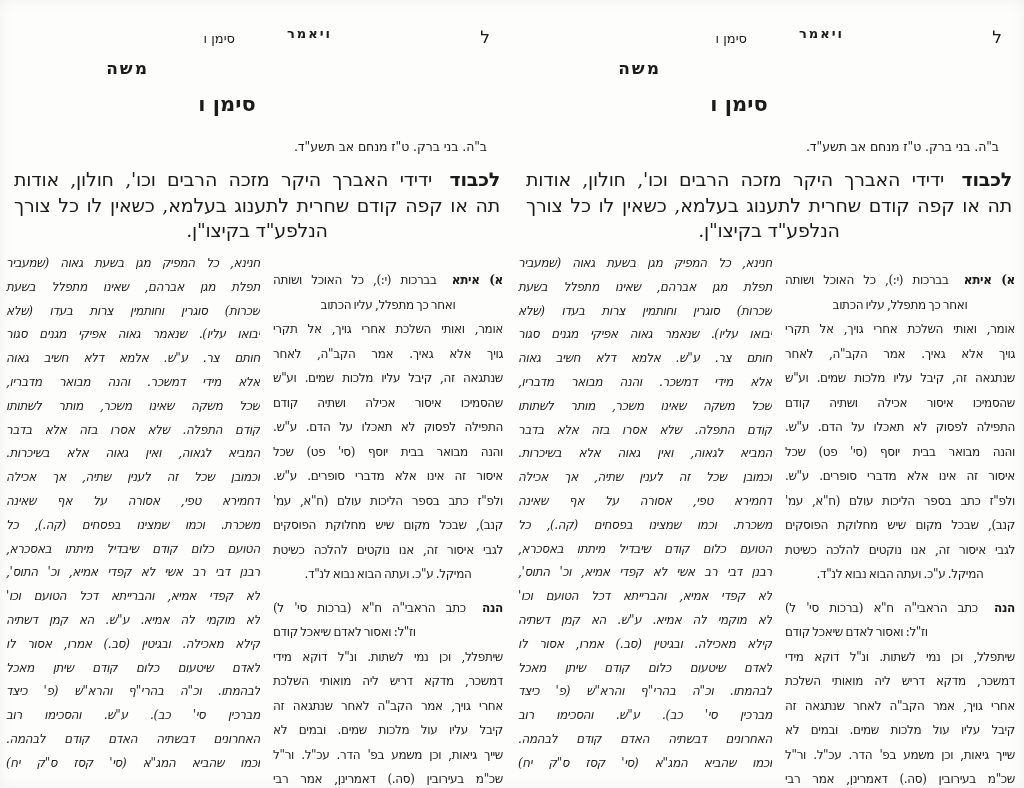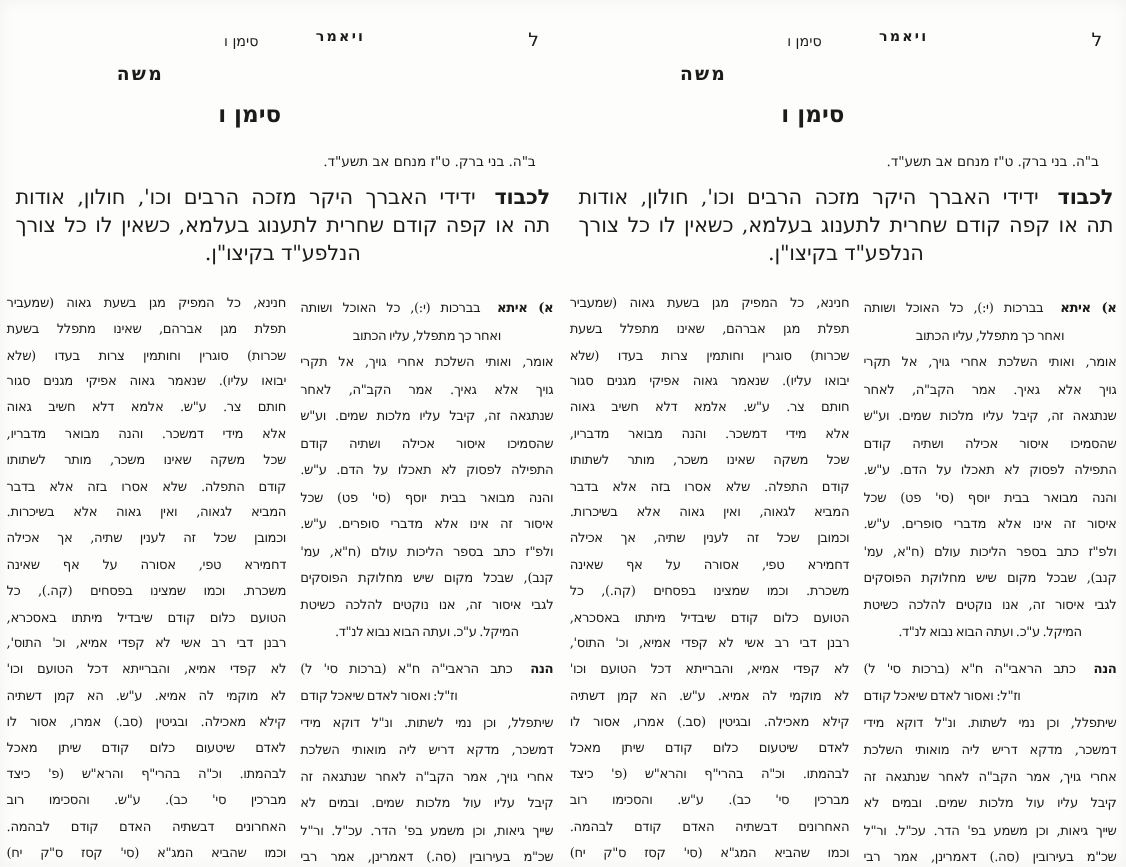--- a/index.html
+++ b/index.html
@@ -18,21 +18,21 @@
 
   .siman-heading{position:absolute;top:91px;left:171px;width:112px;margin:0;
     text-align:center;font-size:21px;font-weight:bold;}
 
   .dateline{position:absolute;top:139px;right:25px;font-size:12.5px;letter-spacing:-0.1px;}
 
   .intro{position:absolute;top:167px;right:12px;left:14px;}
   .intro .line{line-height:25.5px;height:25.5px;font-size:19px;letter-spacing:-0.2px;}
 
   .col1{position:absolute;top:268px;right:9px;width:230px;}
-  .col2{position:absolute;top:264px;left:6px;width:254px;}
+  .col2{position:absolute;top:252px;left:6px;width:254px;font-style:italic;}
   .col1 .line{line-height:24.5px;height:24.5px;}
   .col2 .line{line-height:23.8px;height:23.8px;}
   .col1 .para2{margin-top:9px;}
   .col1 .line,.col2 .line{font-size:12px;letter-spacing:-0.35px;word-spacing:-1px;}
 
   .line{text-align:justify;text-align-last:justify;overflow:hidden;}
   .line.c{text-align-last:center;}
   .line.cl{text-align-last:left;padding-right:2px;}
   b.lead{font-weight:bold;margin-left:6px;}
 </style>

